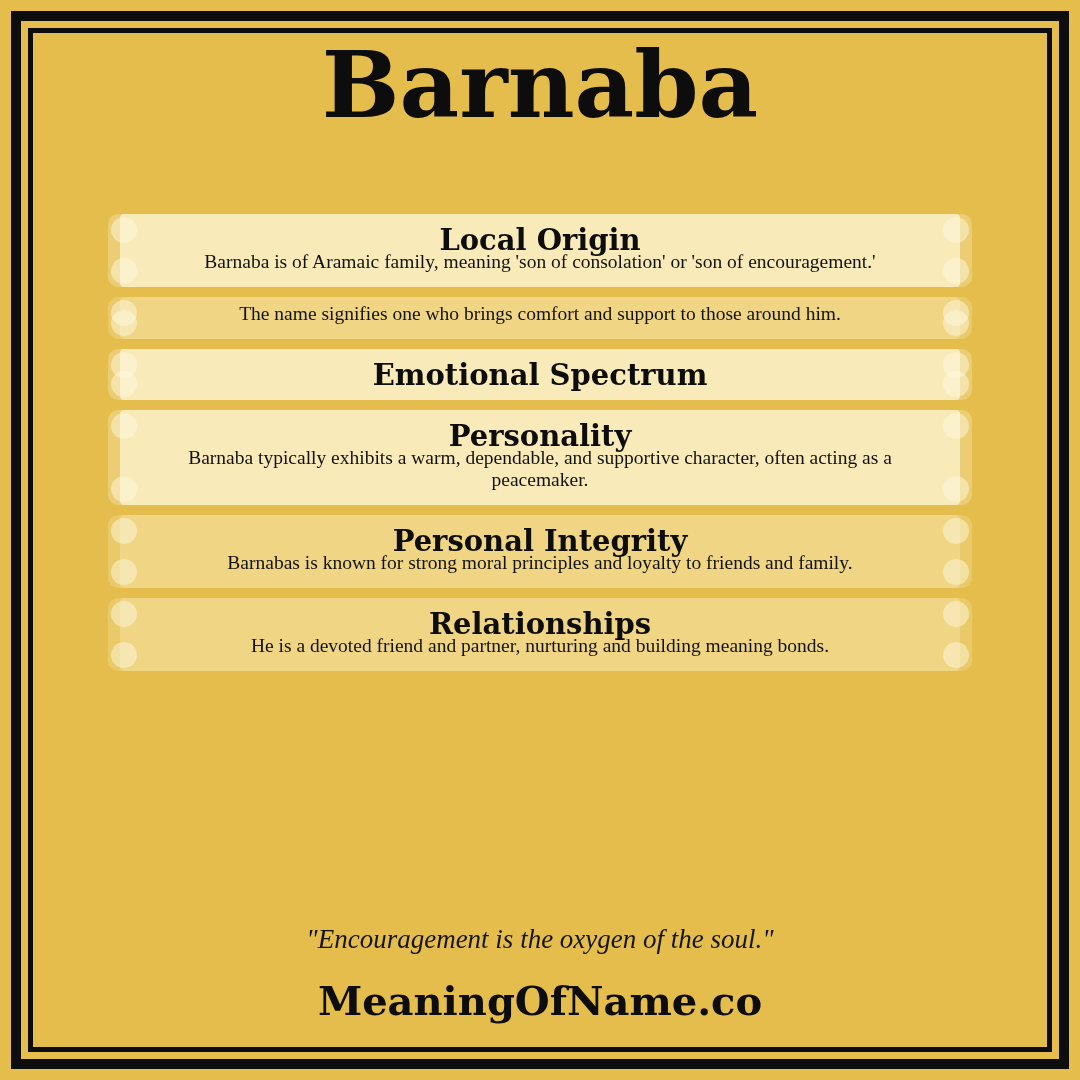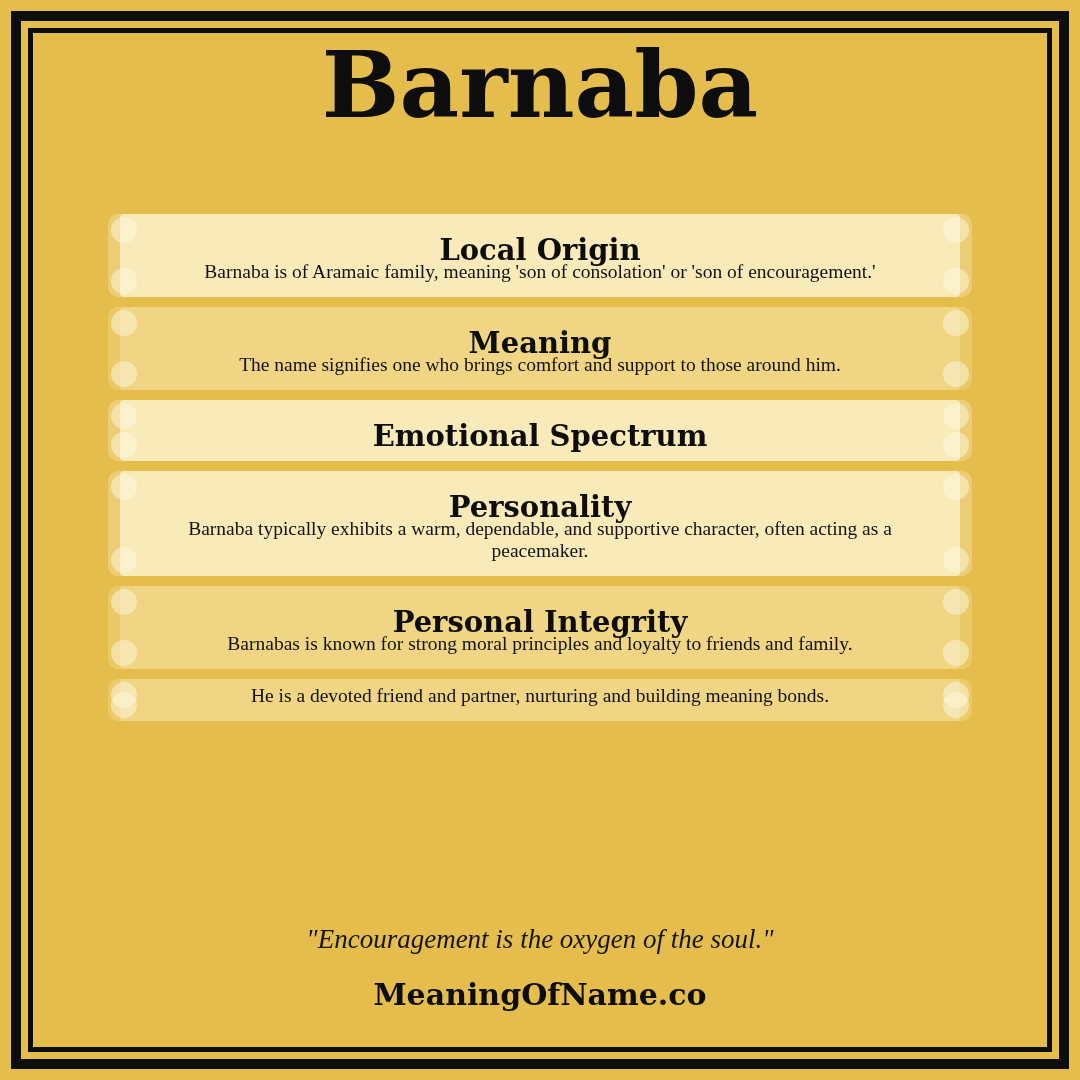--- a/index.html
+++ b/index.html
@@ -117,21 +117,21 @@
     background: rgba(255, 249, 222, 0.24);
   }
 
   .card-title {
     font-family: "DejaVu Serif", "Liberation Serif", serif;
     font-weight: bold;
     font-size: 29px;
     line-height: 1.0;
     color: #0d0d0d;
     text-align: center;
-    margin: 16px 0 -4px 0;
+    margin: 6px 0 -4px 0;
   }
 
   .card-body {
     font-family: "Liberation Serif", "DejaVu Serif", serif;
     font-size: 19.5px;
     line-height: 22px;
     color: #121212;
     text-align: center;
     margin: 0;
   }
@@ -148,21 +148,21 @@
     font-family: "Liberation Serif", "DejaVu Serif", serif;
     font-style: italic;
     font-size: 27px;
     color: #151515;
     margin: 0 0 22px 0;
     line-height: 1.2;
   }
   .site {
     font-family: "DejaVu Serif", "Liberation Serif", serif;
     font-weight: bold;
-    font-size: 30px;
+    font-size: 40px;
     color: #0d0d0d;
     margin: 0;
     line-height: 1.2;
   }
 </style>
 </head>
 <body>
 
 <div class="poster">
 
@@ -189,21 +189,20 @@
       </div>
 
       <div class="card dark">
         <div class="card-ribbon">
           <span class="stud tl"></span>
           <span class="stud tr"></span>
           <span class="stud bl"></span>
           <span class="stud br"></span>
         </div>
         <div class="card-panel">
-          <div class="card-title">Meaning</div>
           <div class="card-body">The name signifies one who brings comfort and support to those around him.</div>
         </div>
       </div>
 
       <div class="card light">
         <div class="card-ribbon">
           <span class="stud tl"></span>
           <span class="stud tr"></span>
           <span class="stud bl"></span>
           <span class="stud br"></span>
@@ -240,20 +239,21 @@
       </div>
 
       <div class="card dark">
         <div class="card-ribbon">
           <span class="stud tl"></span>
           <span class="stud tr"></span>
           <span class="stud bl"></span>
           <span class="stud br"></span>
         </div>
         <div class="card-panel">
+          <div class="card-title">Relationships</div>
           <div class="card-body">He is a devoted friend and partner, nurturing and building meaning bonds.</div>
         </div>
       </div>
 
     </div>
 
     <div class="footer">
       <p class="quote">"Encouragement is the oxygen of the soul."</p>
       <p class="site">MeaningOfName.co</p>
     </div>

